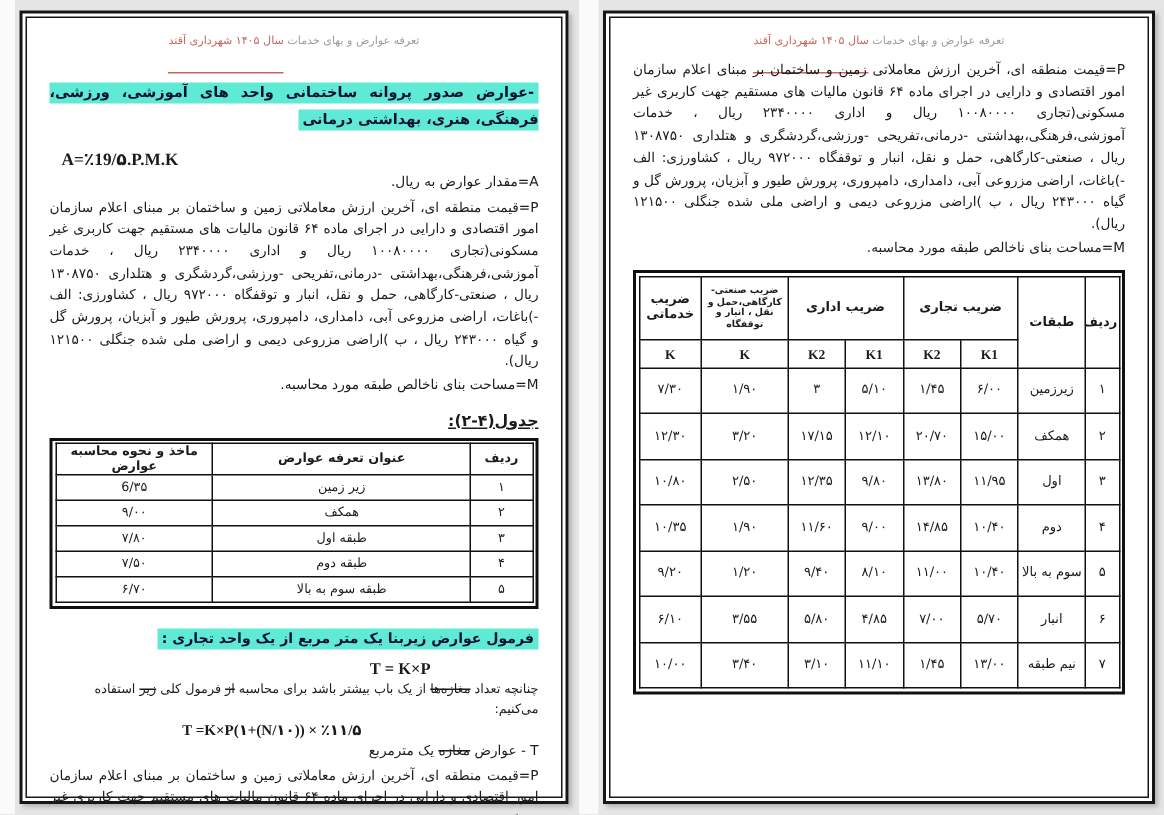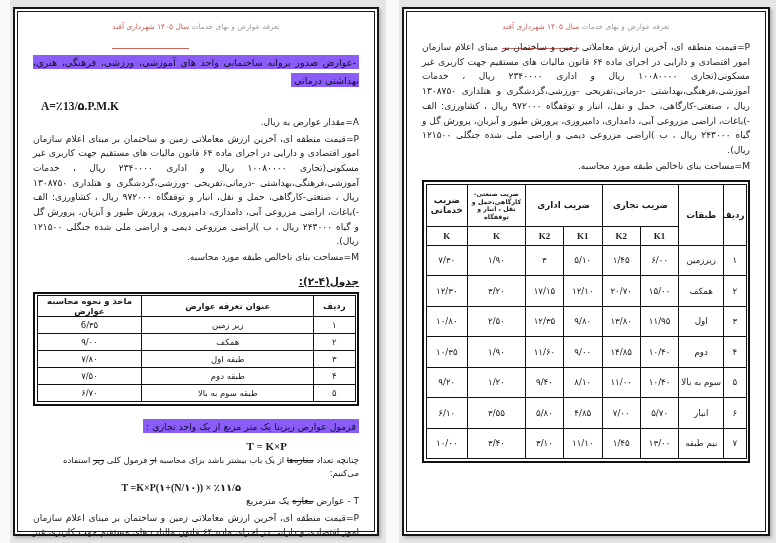--- a/index.html
+++ b/index.html
@@ -26,21 +26,21 @@
   }
 
   .doc-header{text-align:center;font-size:7.4px;color:#9c9c9c;margin-top:2px;}
   .doc-header .red{color:#c9655b;border-bottom:1px solid #c9655b;padding-bottom:17px;}
 
   .para{font-size:9.1px;line-height:14.7px;text-align:justify;}
   .defline{font-size:9.1px;line-height:17.5px;}
   .tlabel{font-size:10.5px;font-weight:bold;margin-top:8px;}
   .tlabel.u{text-decoration:underline;}
 
-  .hl{background:#8b5cf6;color:#0d1033;font-weight:normal;padding:1.5px 3px;}
+  .hl{background:#5eead4;color:#0d1033;font-weight:bold;padding:1.5px 3px;}
   .heading-hl{font-size:9.7px;line-height:18.5px;text-align:justify;margin-top:22px;}
   .heading-hl2{font-size:9.4px;margin-top:12px;}
 
   .serif{font-family:"Liberation Serif","DejaVu Serif","DejaVu Sans",serif;font-weight:bold;}
   .f-a{direction:ltr;text-align:left;font-size:11.5px;width:max-content;margin:9px auto 1px 8px;}
   .f-t1{direction:ltr;font-size:11px;width:max-content;margin:4px 72px 0 auto;}
   .f-t2{direction:ltr;font-size:10px;width:max-content;margin:2px 118px 0 auto;}
   .note{font-size:8.5px;line-height:13px;margin-top:2px;}
   .strike{text-decoration:line-through;}
 
@@ -69,21 +69,21 @@
 <div class="strip strip-left"></div>
 <div class="strip strip-mid"></div>
 
 <div class="page page-left">
   <div class="inner">
 
     <div class="doc-header"><span>تعرفه عوارض و بهای خدمات </span><span class="red">سال ۱۴۰۵ شهرداری آقند</span></div>
 
     <div class="heading-hl"><span class="hl">-عوارض صدور پروانه ساختمانی واحد های آموزشی، ورزشی، فرهنگی، هنری، بهداشتی درمانی</span></div>
 
-    <div class="f-a serif">A=٪13/۵.P.M.K</div>
+    <div class="f-a serif">A=٪19/۵.P.M.K</div>
 
     <div class="defline">A=مقدار عوارض به ریال.</div>
 
     <div class="para">P=قیمت منطقه ای، آخرین ارزش معاملاتی زمین و ساختمان بر مبنای اعلام سازمان امور اقتصادی و دارایی در اجرای ماده ۶۴ قانون مالیات های مستقیم جهت کاربری غیر مسکونی(تجاری ۱۰۰۸۰۰۰۰ ریال و اداری ۲۳۴۰۰۰۰ ریال ، خدمات آموزشی،فرهنگی،بهداشتی -درمانی،تفریحی -ورزشی،گردشگری و هتلداری ۱۳۰۸۷۵۰ ریال ، صنعتی-کارگاهی، حمل و نقل، انبار و توقفگاه ۹۷۲۰۰۰ ریال ، کشاورزی: الف -)باغات، اراضی مزروعی آبی، دامداری، دامپروری، پرورش طیور و آبزیان، پرورش گل و گیاه ۲۴۳۰۰۰ ریال ، ب )اراضی مزروعی دیمی و اراضی ملی شده جنگلی ۱۲۱۵۰۰ ریال).</div>
 
     <div class="defline">M=مساحت بنای ناخالص طبقه مورد محاسبه.</div>
 
     <div class="tlabel u">جدول(۴-۲):</div>
 
     <div class="tblwrap">

